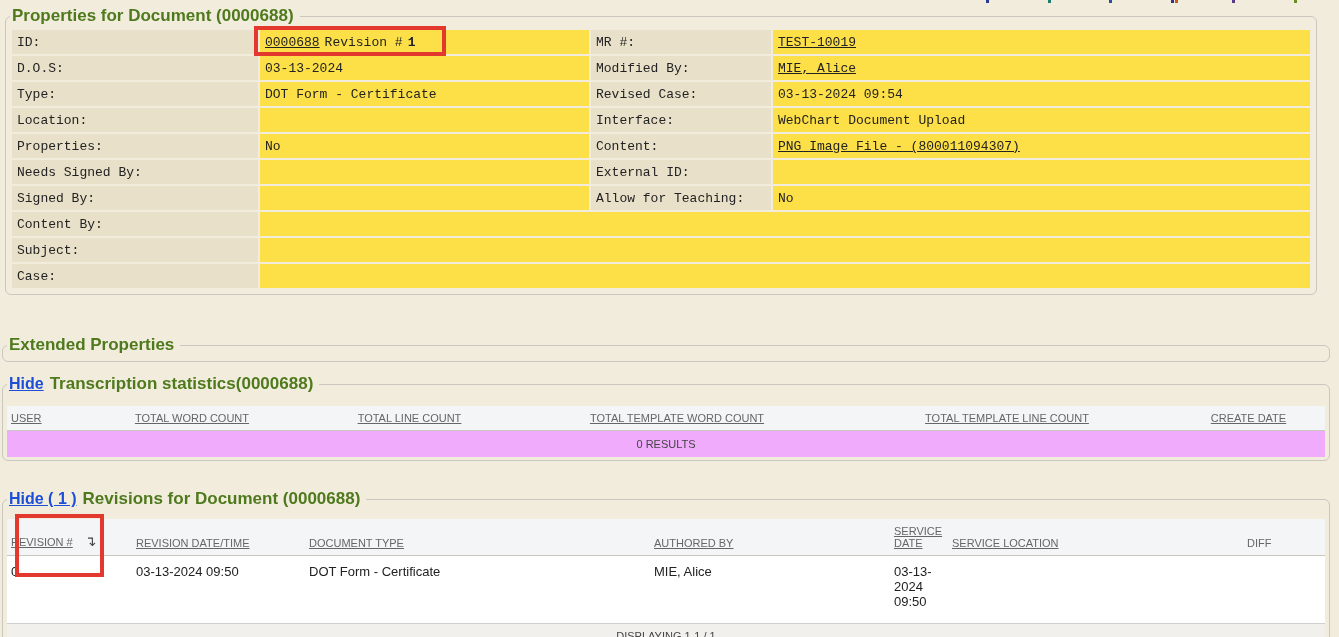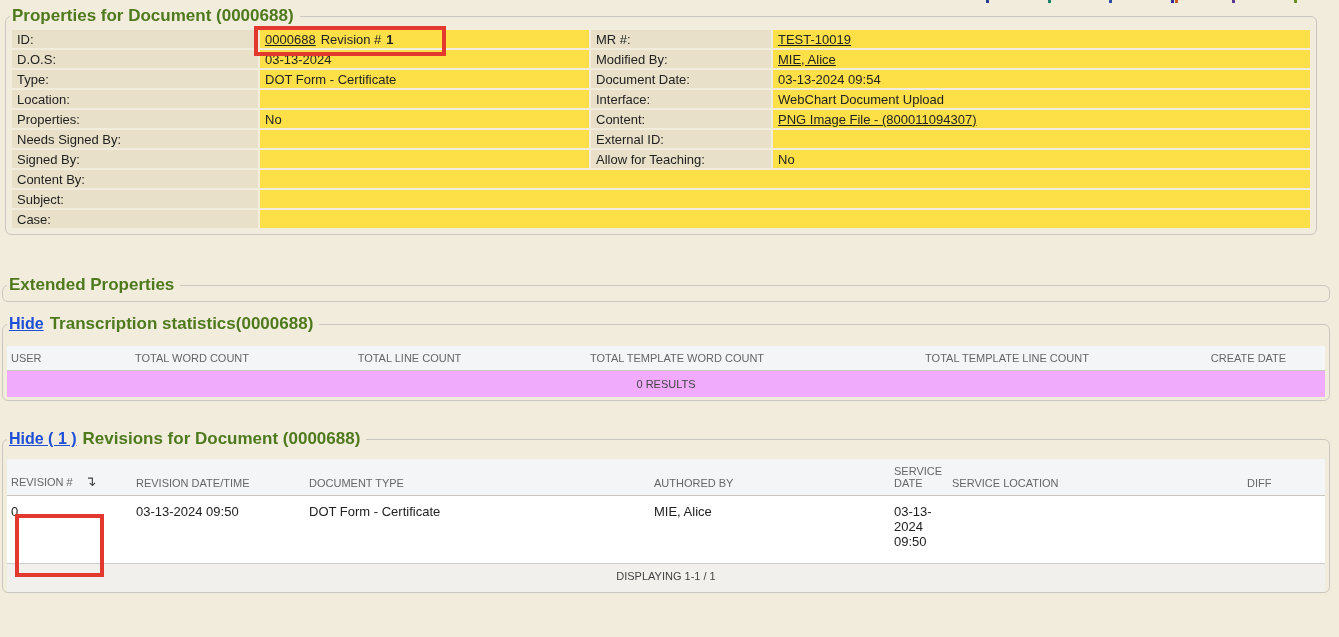--- a/index.html
+++ b/index.html
@@ -43,21 +43,21 @@
   
   .props-fs { margin:6px 22px 0 5px; }
   .props-table {
     width:100%;
     border-collapse:separate;
     border-spacing:2px;
     font-size:13px;
     color:#222;
     table-layout:fixed;
   }
-  .props-table td { height:18px; padding:1px 5px; overflow:hidden; white-space:nowrap; }
+  .props-table td { height:24px; padding:1px 5px; overflow:hidden; white-space:nowrap;font-family:Liberation Mono, monospace; }
   td.lbl  { background:#e8e0c8; }
   td.val  { background:#fde047; }
   .vlink  { color:#222; text-decoration:underline; cursor:pointer; }
   .gap    { margin-left:5px; }
 
   
   .ext-fs { margin:40px 9px 0 2px; padding:0 4px; }
   .ext-spacer { height:6px; }
 
   
@@ -65,21 +65,21 @@
   .grid th {
     background:#f4f5f7;
     color:#666;
     font-size:11px;
     font-weight:normal;
     text-align:center;
     padding:6px 4px;
     border-bottom:1px solid #c9c7c0;
     vertical-align:bottom;
   }
-  .grid th .sort-link { cursor:pointer; }
+  .grid th .sort-link { text-decoration:underline; cursor:pointer; }
   .grid th.left { text-align:left; }
   .center-note {
     background:#f0abfc;
     text-align:center;
     font-size:11px;
     color:#444;
     padding:7px 4px;
   }
   .stats-fs { margin:12px 9px 0 2px; padding:12px 4px 3px 4px; }
 
@@ -145,21 +145,21 @@
       </tr>
       <tr>
         <td class="lbl">D.O.S:</td>
         <td class="val">03-13-2024</td>
         <td class="lbl">Modified By:</td>
         <td class="val"><a class="vlink">MIE, Alice</a></td>
       </tr>
       <tr>
         <td class="lbl">Type:</td>
         <td class="val">DOT Form - Certificate</td>
-        <td class="lbl">Document Date:</td>
+        <td class="lbl">Revised Case:</td>
         <td class="val">03-13-2024 09:54</td>
       </tr>
       <tr>
         <td class="lbl">Location:</td>
         <td class="val"></td>
         <td class="lbl">Interface:</td>
         <td class="val">WebChart Document Upload</td>
       </tr>
       <tr>
         <td class="lbl">Properties:</td>

